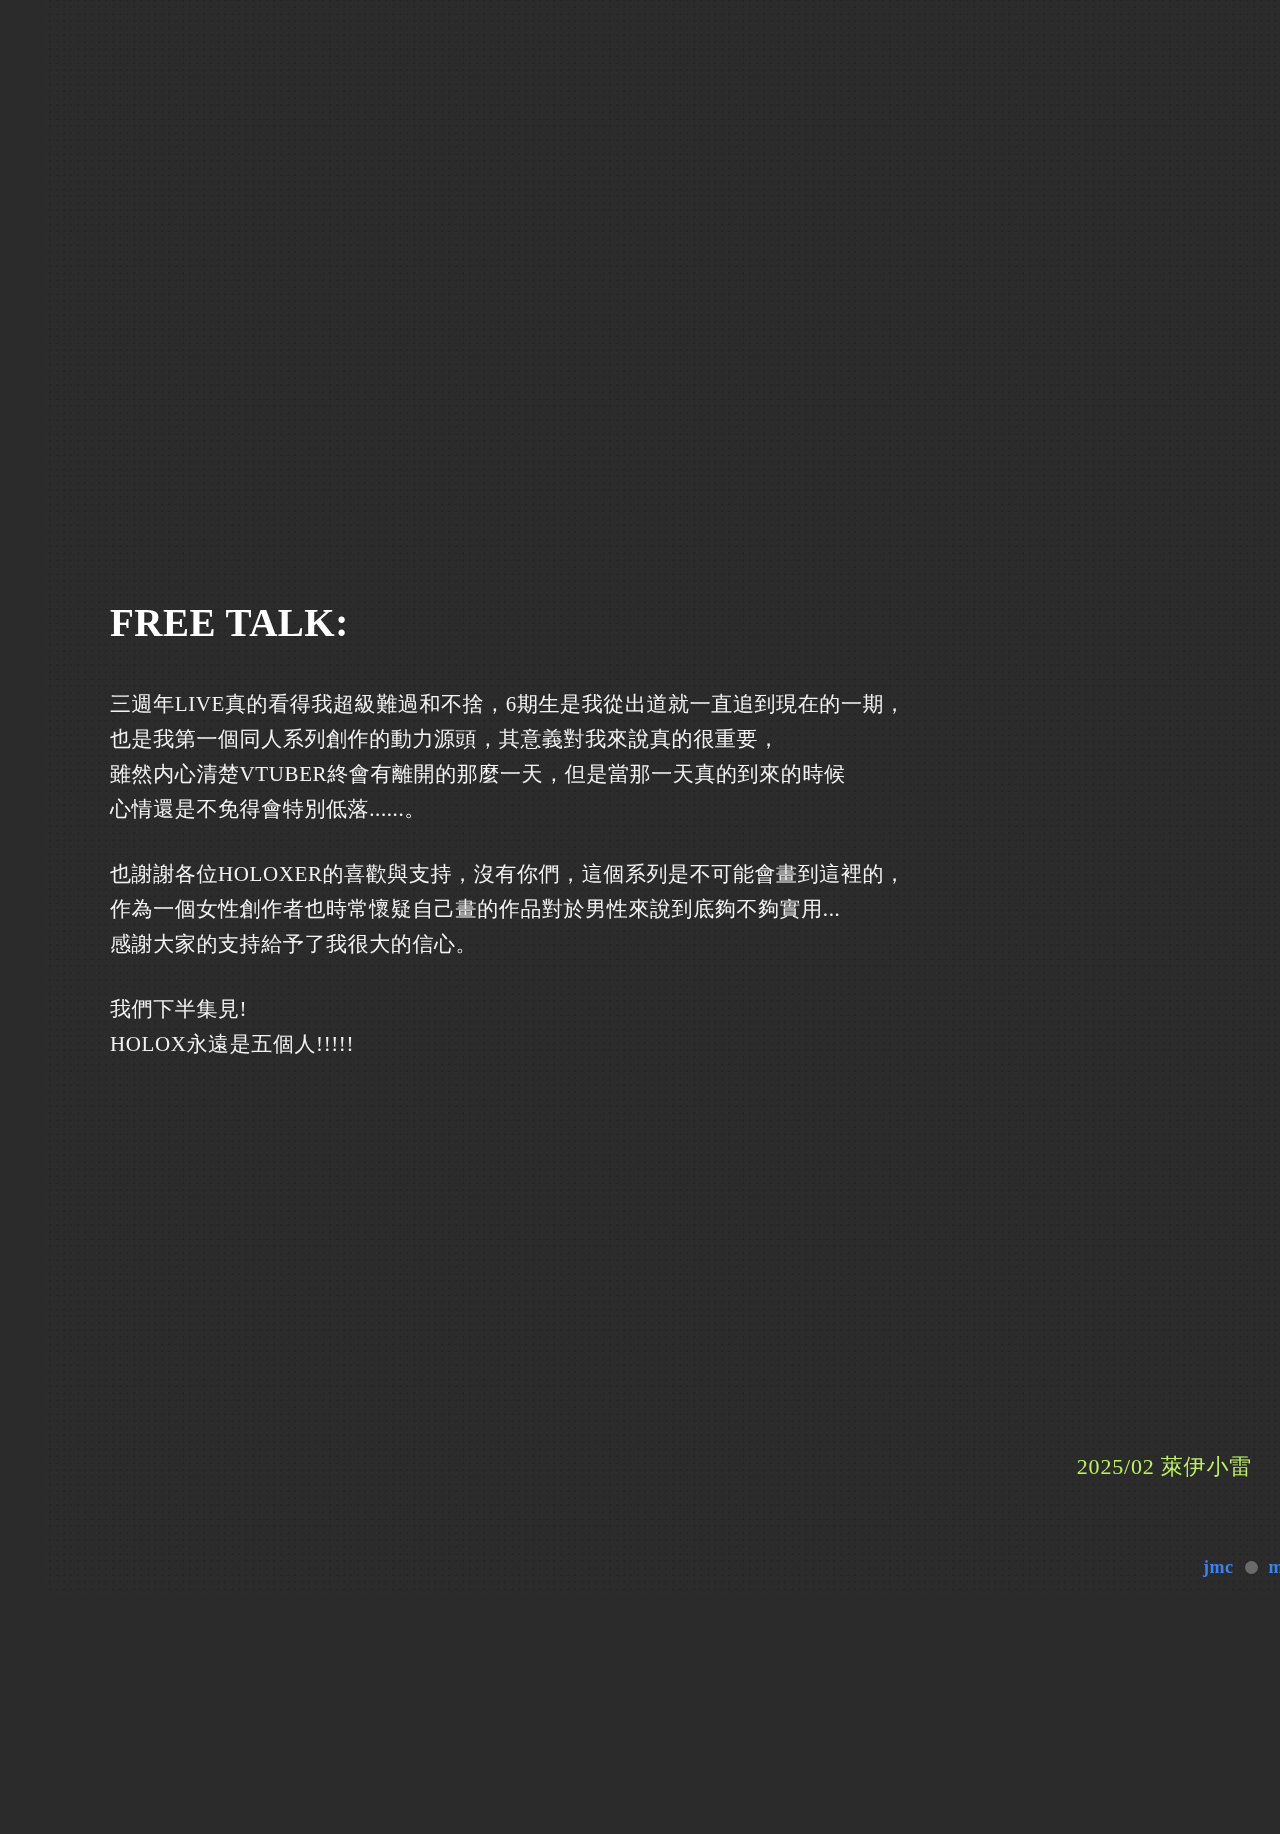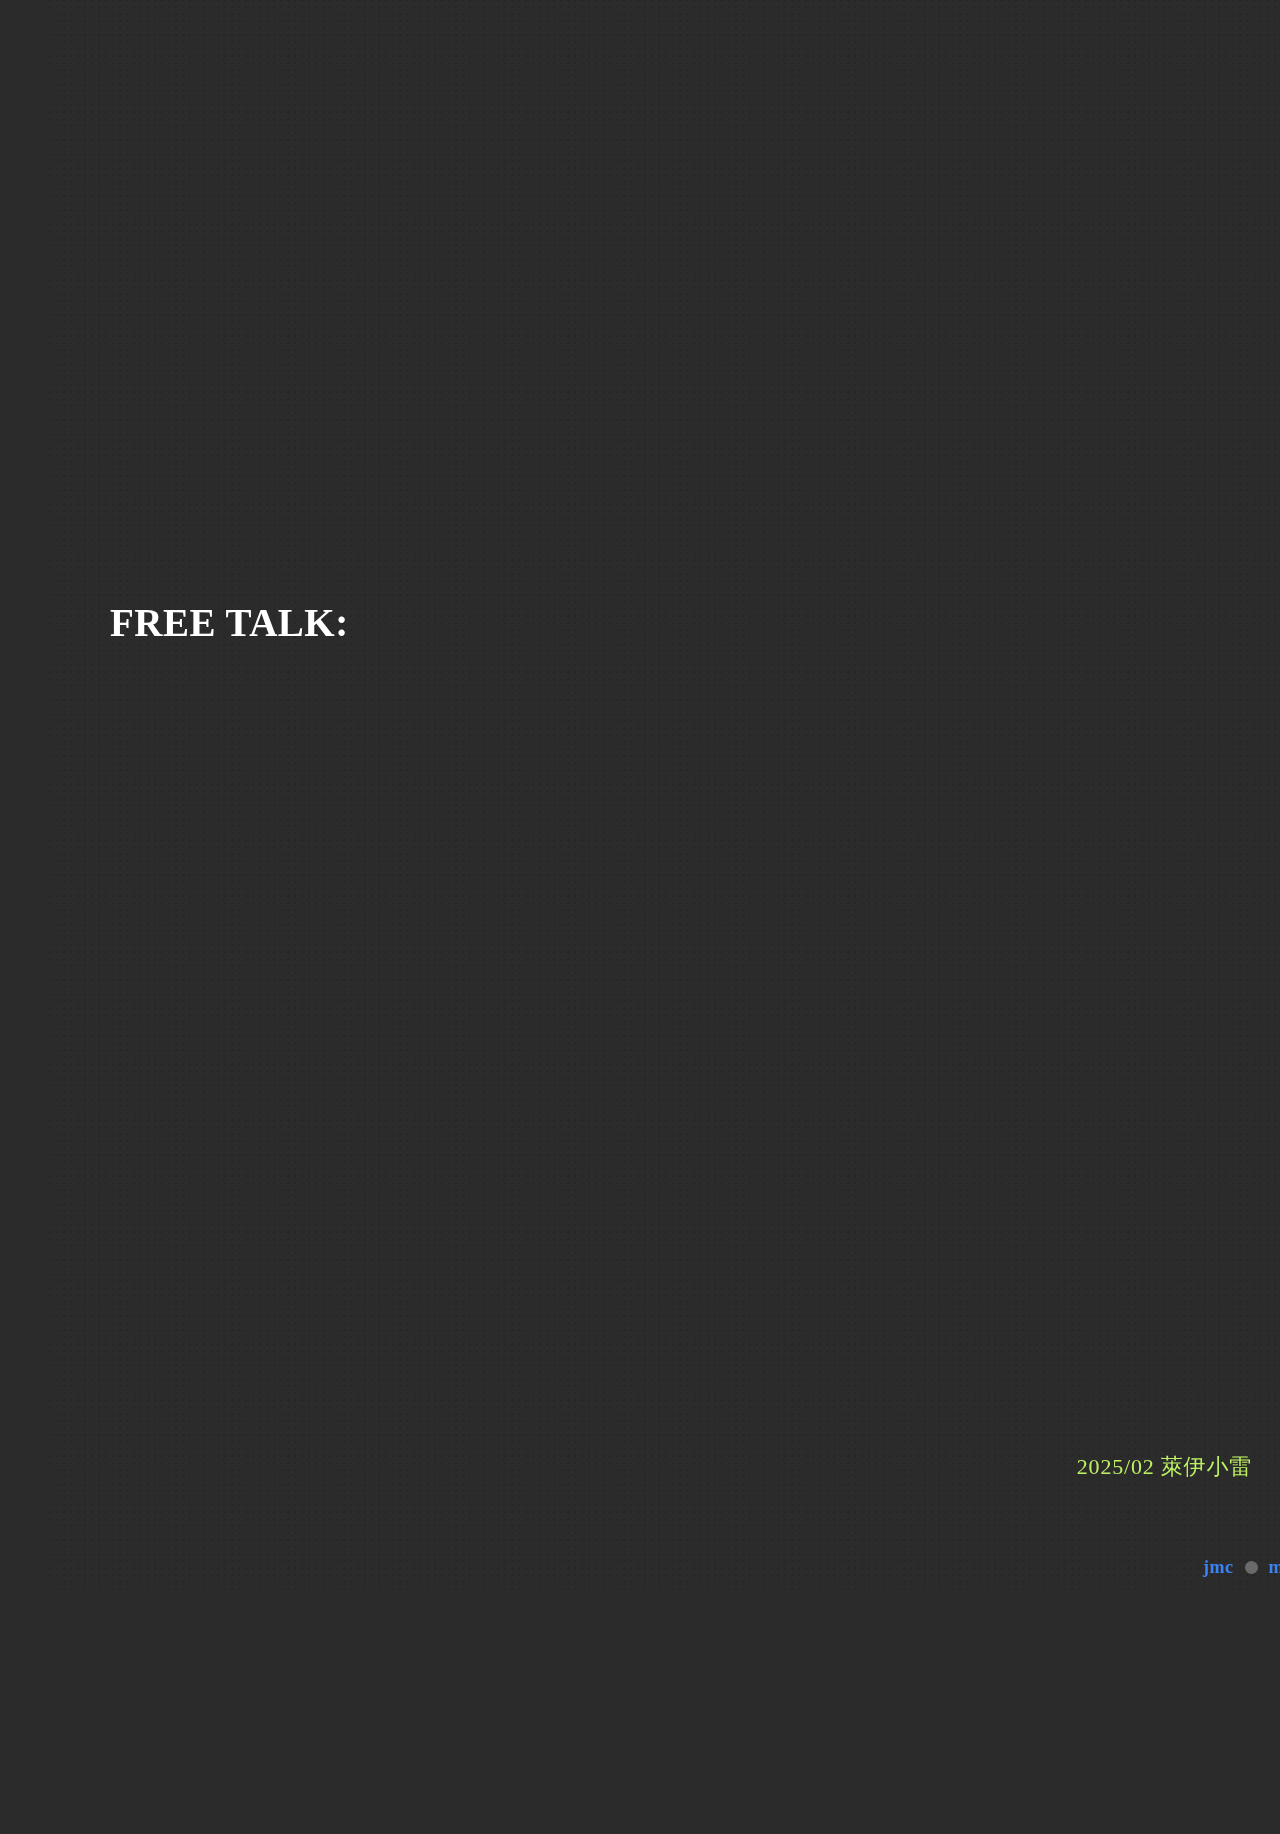--- a/index.html
+++ b/index.html
@@ -84,20 +84,29 @@
 </style>
 </head>
 <body>
 
 <div class="page">
   <div class="grain"></div>
 
   <div class="content">
     <h1 class="heading">FREE TALK:</h1>
 
+    <p class="para">三週年LIVE真的看得我超級難過和不捨，6期生是我從出道就一直追到現在的一期，
+也是我第一個同人系列創作的動力源頭，其意義對我來說真的很重要，
+雖然内心清楚VTUBER終會有離開的那麼一天，但是當那一天真的到來的時候
+心情還是不免得會特別低落......。</p>
+    <p class="para">也謝謝各位HOLOXER的喜歡與支持，沒有你們，這個系列是不可能會畫到這裡的，
+作為一個女性創作者也時常懷疑自己畫的作品對於男性來說到底夠不夠實用...
+感謝大家的支持給予了我很大的信心。</p>
+    <p class="para">我們下半集見!
+HOLOX永遠是五個人!!!!!</p>
   </div>
 
   <div class="signature">2025/02 萊伊小雷</div>
 
   <div class="watermark">
     <span>jmc</span>
     <span class="wm-dot"></span>
     <span>mic</span>
   </div>
 </div>

